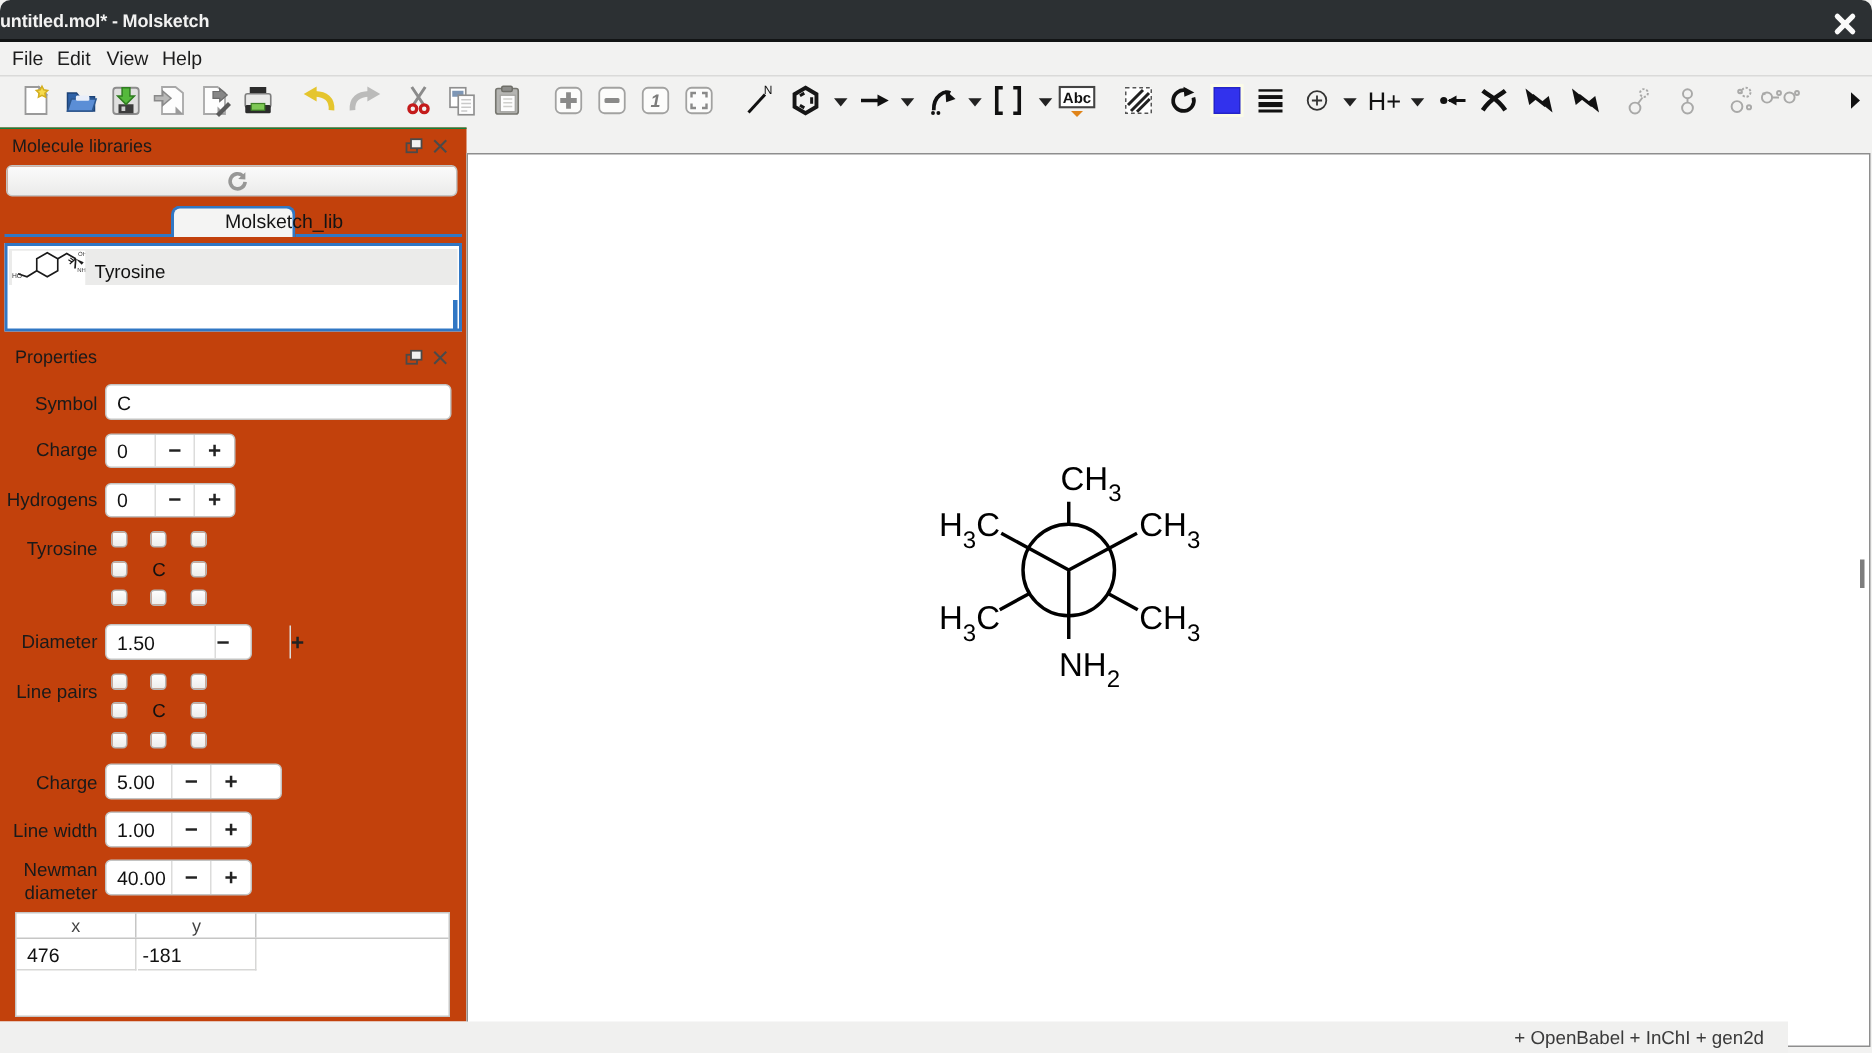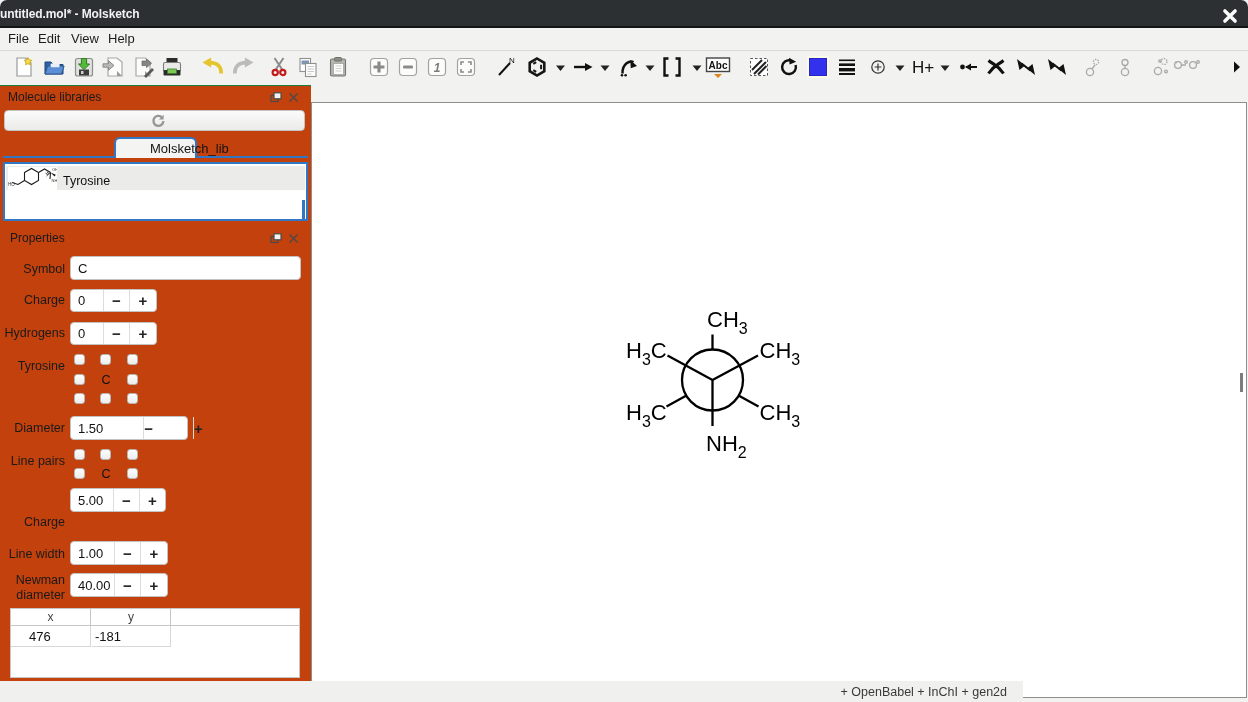--- a/index.html
+++ b/index.html
@@ -14,21 +14,21 @@
 #menubar { position:absolute; left:0; top:28px; width:1248px; height:23px; background:#f2f2f1; border-bottom:1px solid #dadad9; }
 #menubar span { position:absolute; top:3px; font-size:13px; color:#1c1c1c; }
 
 #toolbar { position:absolute; left:0; top:52px; width:1248px; height:33px; background:#f2f2f1; }
 
 #leftpanel { position:absolute; left:0; top:85px; width:311px; height:596px; background:#c2410c; border-top:1px solid #15803d; }
 .docktitle { position:absolute; font-size:12px; color:#1a1a1a; }
 
 #canvas { position:absolute; left:311px; top:85px; width:936px; height:596px; background:#fff; border:1px solid #8e8e8e;margin-top:17px; }
 
-#statusbar { position:absolute; left:0; top:681px; width:1023px; height:21px; background:#f0f0ef; }
+#statusbar { position:absolute; left:0; top:681px; width:1192px; height:21px; background:#f0f0ef; }
 #statusbar .txt { position:absolute; right:16px; top:4px; font-size:12.5px; color:#3a3a3a; }
 
 .field { position:absolute; background:#fff; border:1px solid #c3c3c2; border-radius:4px; }
 .spin { position:absolute; background:#fff; border:1px solid #c3c3c2; border-radius:4px; display:flex; }
 .spin .val { font-size:13px; color:#111; padding-left:7px; display:flex; align-items:center; }
 .spin .seg { border-left:1px solid #dcdcdb; display:flex; align-items:center; justify-content:center; font-size:15px; color:#222; font-weight:bold; }
 .cb { position:absolute; width:11px; height:11px; border:1px solid #b5b5b4; border-radius:3px; background:linear-gradient(#fdfdfd,#ededec); }
 .lbl { position:absolute; font-size:12.5px; color:#1a1a1a; text-align:right; }
 </style>
 </head>
@@ -318,39 +318,39 @@
     <div class="cb" style="left:100px; top:268px;"></div>
     <div class="cb" style="left:127px; top:268px;"></div>
     <div class="cb" style="left:74px; top:288px;"></div>
     <div style="position:absolute; left:100px; top:287px; width:12px; text-align:center; font-size:12.5px; color:#111;">C</div>
     <div class="cb" style="left:127px; top:288px;"></div>
     <div class="cb" style="left:74px; top:307px;"></div>
     <div class="cb" style="left:100px; top:307px;"></div>
     <div class="cb" style="left:127px; top:307px;"></div>
 
     <div class="lbl" style="left:0; width:65px; top:335px;">Diameter</div>
-    <div class="spin" style="left:70px; top:330px; width:118px; height:24px;gap:40px;">
+    <div class="spin" style="left:70px; top:330px; width:98px; height:24px;gap:40px;">
       <div class="val" style="width:43px;">1.50</div>
       <div class="seg" style="width:26px;">−</div>
       <div class="seg" style="width:27px;">+</div>
     </div>
 
     <div class="lbl" style="left:0; width:65px; top:368px;">Line pairs</div>
     <div class="cb" style="left:74px; top:363px;"></div>
     <div class="cb" style="left:100px; top:363px;"></div>
     <div class="cb" style="left:127px; top:363px;"></div>
     <div class="cb" style="left:74px; top:382px;"></div>
     <div style="position:absolute; left:100px; top:381px; width:12px; text-align:center; font-size:12.5px; color:#111;">C</div>
     <div class="cb" style="left:127px; top:382px;"></div>
     <div class="cb" style="left:74px; top:402px;"></div>
     <div class="cb" style="left:100px; top:402px;"></div>
     <div class="cb" style="left:127px; top:402px;"></div>
 
     <div class="lbl" style="left:0; width:65px; top:429px;">Charge</div>
-    <div class="spin" style="left:70px; top:402px; width:96px; height:24px;justify-content:flex-end;">
+    <div class="spin" style="left:70px; top:423px; width:118px; height:24px;">
       <div class="val" style="width:43px;">5.00</div>
       <div class="seg" style="width:26px;">−</div>
       <div class="seg" style="width:27px;">+</div>
     </div>
 
     <div class="lbl" style="left:0; width:65px; top:461px;">Line width</div>
     <div class="spin" style="left:70px; top:455px; width:98px; height:24px;">
       <div class="val" style="width:43px;">1.00</div>
       <div class="seg" style="width:26px;">−</div>
       <div class="seg" style="width:27px;">+</div>
@@ -360,21 +360,21 @@
     <div class="spin" style="left:70px; top:487px; width:98px; height:24px;">
       <div class="val" style="width:43px;">40.00</div>
       <div class="seg" style="width:26px;">−</div>
       <div class="seg" style="width:27px;">+</div>
     </div>
 
     <div style="position:absolute; left:10px; top:522px; width:290px; height:70px; background:#fff; border:1px solid #c6c6c5;">
       <div style="position:absolute; left:0; top:0; width:80px; height:16px; border-right:1px solid #c6c6c5; text-align:center; font-size:12px; color:#444; line-height:16px;">x</div>
       <div style="position:absolute; left:81px; top:0; width:79px; height:16px; border-right:1px solid #c6c6c5; text-align:center; font-size:12px; color:#444; line-height:16px;">y</div>
       <div style="position:absolute; left:0; top:16px; width:288px; height:0; border-top:1px solid #c6c6c5;"></div>
-      <div style="position:absolute; left:0; top:17px; width:80px; height:21px; border-right:1px solid #d7d7d6; border-bottom:1px solid #d7d7d6; font-size:13px; color:#111; padding:3px 0 0 18px;">476</div>
+      <div style="position:absolute; left:0; top:17px; width:80px; height:21px; border-right:1px solid #d7d7d6; border-bottom:1px solid #d7d7d6; font-size:13px; color:#111; padding:3px 0 0 7px;">476</div>
       <div style="position:absolute; left:81px; top:17px; width:79px; height:21px; border-right:1px solid #d7d7d6; border-bottom:1px solid #d7d7d6; font-size:13px; color:#111; padding:3px 0 0 3px;">-181</div>
     </div>
   </div>
   <div id="canvas">
     <svg width="934" height="594" viewBox="0 0 934 594" style="position:absolute; left:0; top:0;">
       <g stroke="#000" stroke-width="2.3" fill="none">
         <circle cx="400.5" cy="277" r="30.5"></circle>
         <path d="M400.5,277 L355.5,252.5 M400.5,277 L446,252.5 M400.5,277 L400.5,323"></path>
         <path d="M400.5,246.5 L400.5,231.5 M374,292.8 L354.5,303.5 M427,292.8 L446.5,303.5"></path>
       </g>

